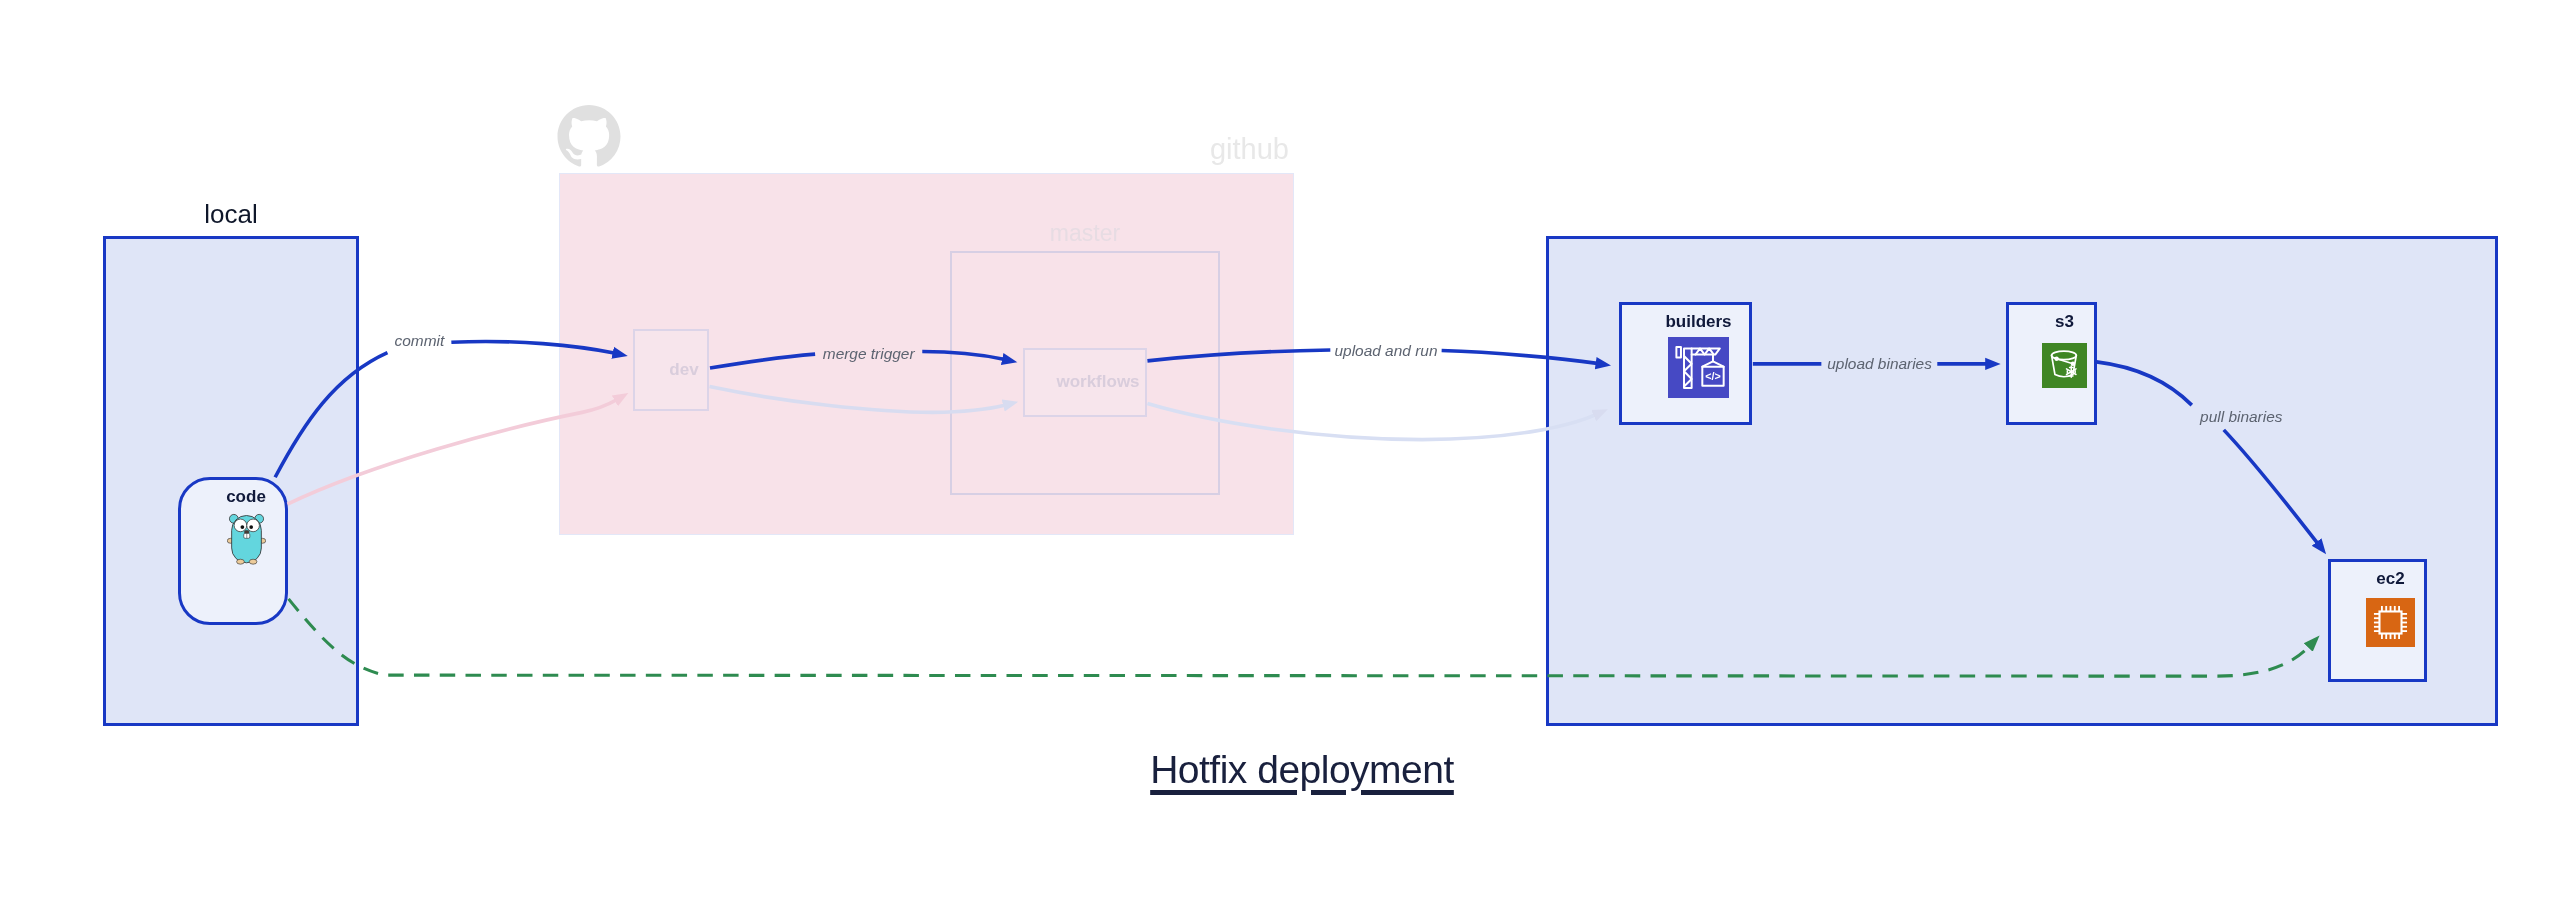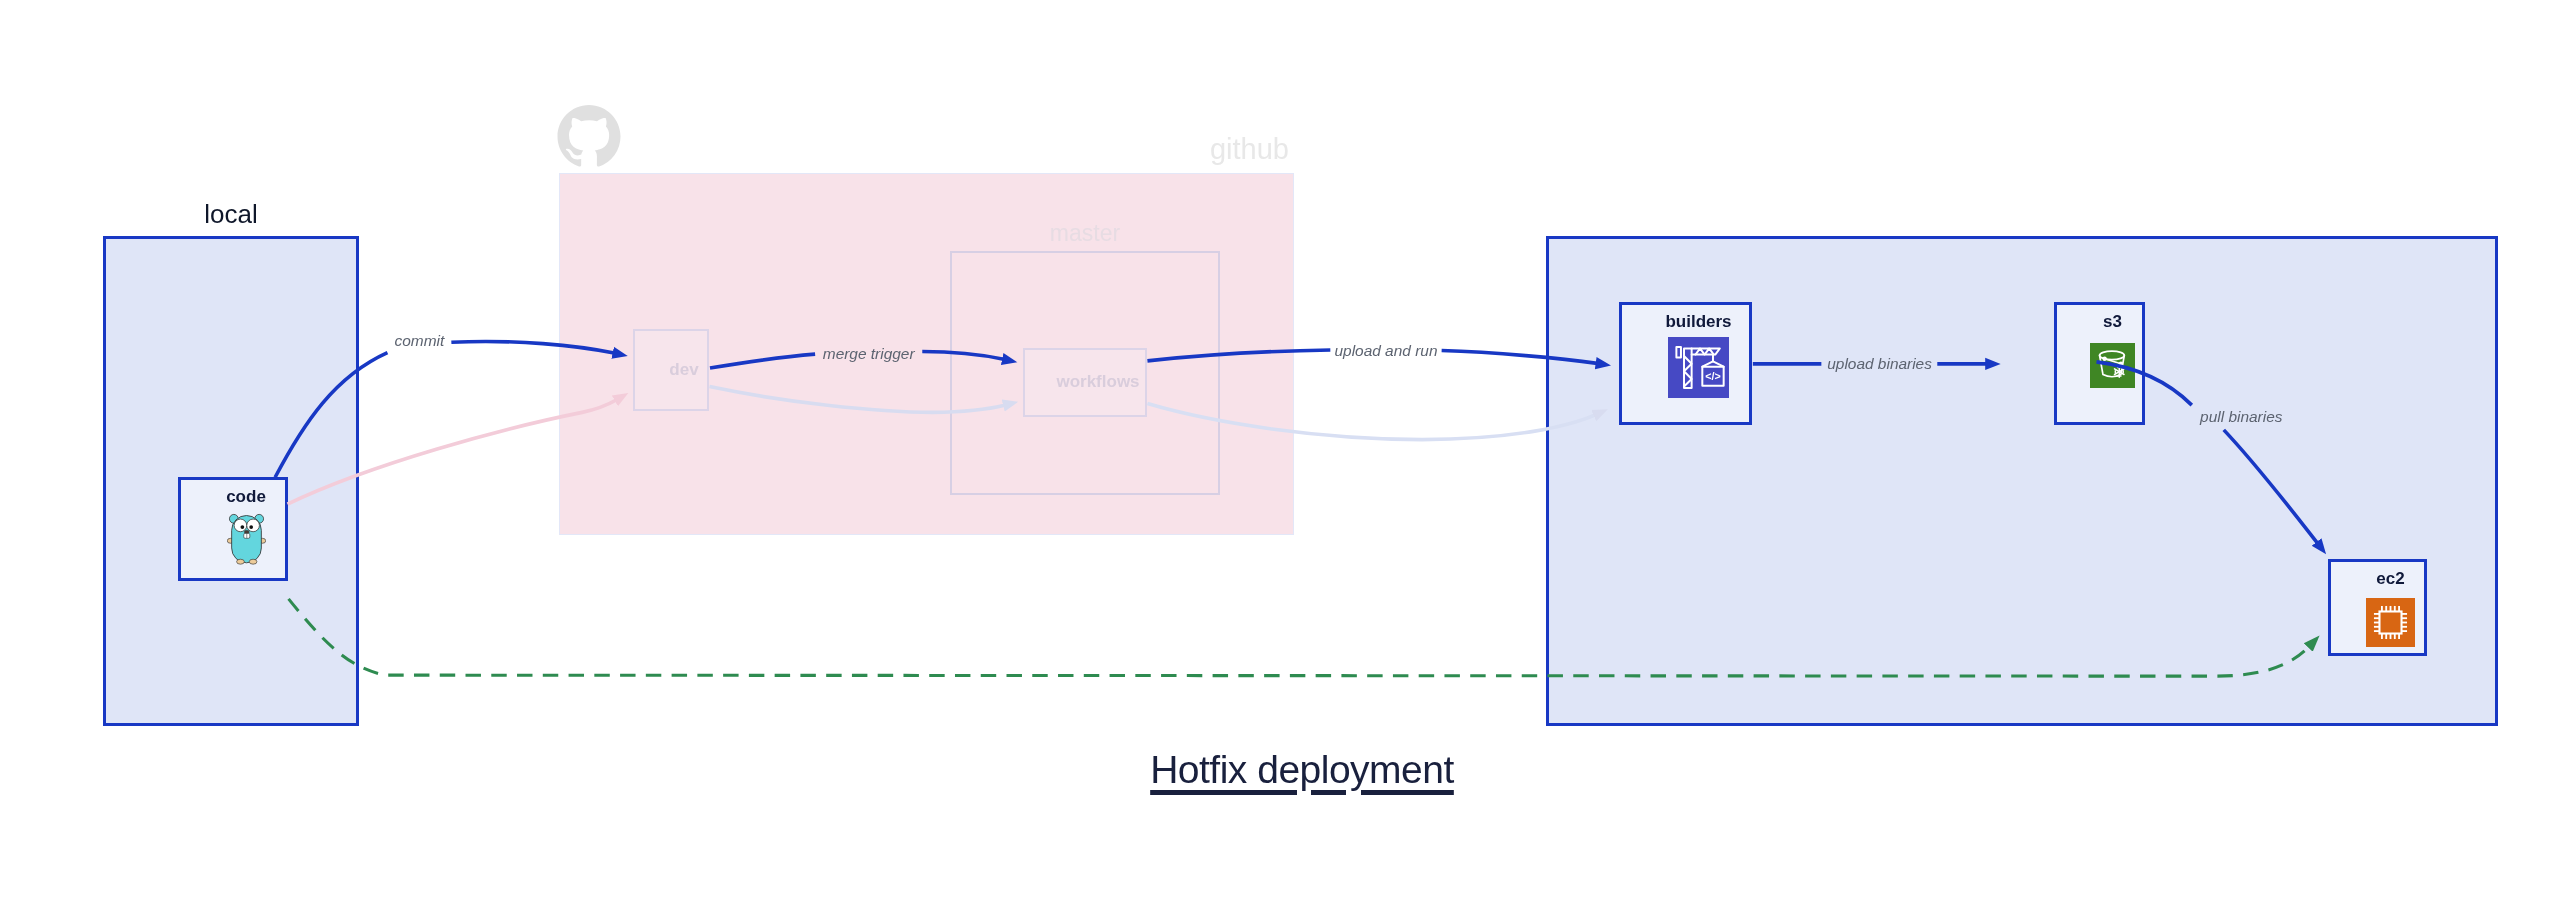--- a/index.html
+++ b/index.html
@@ -31,26 +31,26 @@
   #github-logo{position:absolute;left:557px;top:105px;width:64px;height:63px;}
 
   
   .node{position:absolute;box-sizing:border-box;display:flex;flex-direction:column;
     align-items:center;padding-top:7.2px;padding-left:26px;}
   .node-solid{background:#edf1fb;border:3.6px solid #1838c4;}
   .node-faded{background:#f7e5ec;border:2.6px solid #dcd4e8;justify-content:center;padding-top:0;}
   .node-label{font-size:17px;font-weight:bold;color:#10193a;line-height:1.2;}
   .node-faded .node-label{color:#d9cddc;}
 
-  #node-code{left:178px;top:477px;width:110px;height:104px;}
+  #node-code{left:178px;top:477px;width:110px;height:148px;border-radius:32px;}
   #node-dev{left:633px;top:329px;width:76px;height:82px;}
   #node-workflows{left:1023px;top:348px;width:124px;height:69px;}
   #node-builders{left:1619px;top:302px;width:133px;height:123px;}
-  #node-s3{left:2006px;top:302px;width:91px;height:123px;margin-left:48px;}
-  #node-ec2{left:2328px;top:559px;width:99px;height:97px;}
+  #node-s3{left:2006px;top:302px;width:91px;height:123px;}
+  #node-ec2{left:2328px;top:559px;width:99px;height:123px;}
 
   .node-icon{display:block;}
   #icon-gopher{width:39px;height:55px;margin-top:2.1px;}
   #icon-builders{width:61px;height:61px;margin-top:4.1px;}
   #icon-s3{width:45px;height:45px;margin-top:10.3px;}
   #icon-ec2{width:49px;height:49px;margin-top:8.2px;}
 
   
   #edges{position:absolute;left:0;top:0;width:2604px;height:902px;pointer-events:none;}
   .edge-label{font-size:30px;font-style:italic;fill:#5c6370;}

